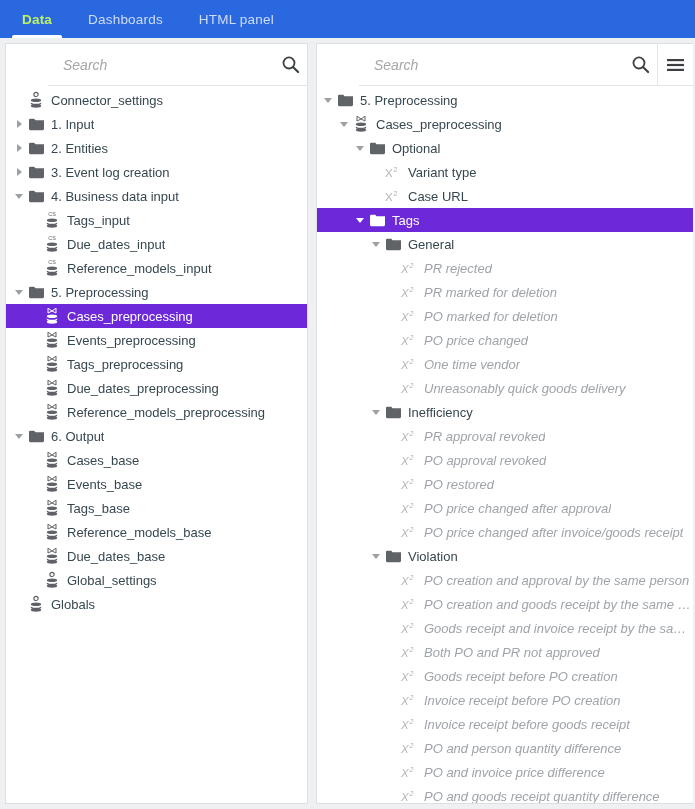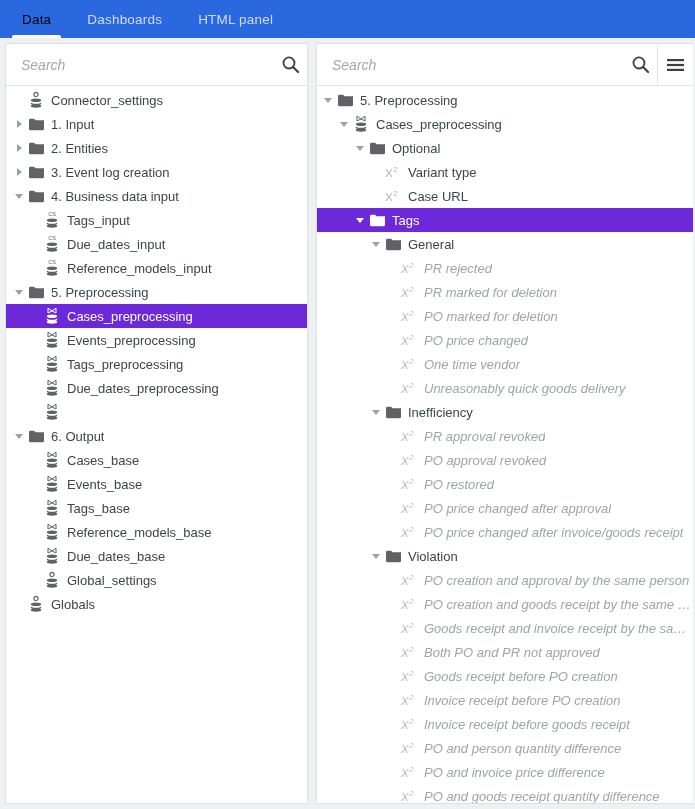--- a/index.html
+++ b/index.html
@@ -15,39 +15,39 @@
   
   .tabbar {
     height: 38px; background: #2a68e0;
     display: flex; align-items: stretch; padding-left: 4px;
   }
   .tab {
     position: relative; display: flex; align-items: center;
     padding: 0 18px; color: #cfdcf7; font-size: 13.5px;
     letter-spacing: .2px; cursor: pointer; user-select: none;
   }
-  .tab.active { color: #000000; font-weight: normal; justify-content: center; }
+  .tab.active { color: #bef264; font-weight: bold; justify-content: center; }
   .tab.active::after {
     content: ""; position: absolute; left: 8px; right: 8px; bottom: 0;
     height: 3px; background: #ffffff; border-radius: 2px 2px 0 0;
   }
 
   
   .panels { position: absolute; top: 38px; left: 0; right: 0; bottom: 0; display: flex; }
   .panel {
     background: #ffffff; border: 1px solid #dcdfe3;
     display: flex; flex-direction: column; overflow: hidden;
   }
   .panel-left  { width: 303px; margin: 5px 0 5px 5px; }
   .panel-right { flex: 1; margin: 5px 2px 5px 8px; border-right: none; }
 
   
   .searchrow {
     display: flex; align-items: stretch; height: 42px;
-    border-bottom: 1px solid #e2e5e8; flex: 0 0 auto;
+    border-bottom: 1px solid #e2e5e8; flex: 0 0 auto; margin-left: 42px;
   }
   .searchbox { flex: 1; display: flex; align-items: center; padding: 0 10px 0 13px; }
   .search-input {
     flex: 1; border: none; outline: none; background: transparent;
     font-family: "Liberation Sans", sans-serif;
     font-size: 14px; font-style: italic; color: #3b3b3b;
   }
   .search-input::placeholder { color: #a6a6a6; font-style: italic; }
   .icon-btn {
     display: flex; align-items: center; justify-content: center;
@@ -287,20 +287,21 @@
             <span class="spacer" style="width: 22px;"></span>
             <span class="caret"></span>
             <span class="ic">
               <svg width="18" height="18" viewBox="0 0 18 18">
                 <path d="M5 1.2 L9 4.0 L5 6.0 Z M13 1.2 L9 4.0 L13 6.0 Z" fill="none" stroke="#5f6368" stroke-width="1"></path>
                 <ellipse cx="9" cy="9.3" rx="5.2" ry="1.8" fill="#5f6368"></ellipse>
                 <path d="M3.8 11.0 v1.6 a5.2 1.8 0 0 0 10.4 0 v-1.6 a5.2 1.8 0 0 1 -10.4 0z" fill="#5f6368"></path>
                 <ellipse cx="9" cy="15.0" rx="5.2" ry="1.7" fill="#5f6368"></ellipse>
               </svg>
             </span>
+            <span class="label">Reference_models_preprocessing</span>
           </div>
           <div class="row">
             <span class="spacer" style="width: 6px;"></span>
             <span class="caret">
               <span class="caret-down"></span>
             </span>
             <span class="ic">
               <svg width="15" height="13" viewBox="0 0 16 13">
                 <path d="M0 1.6A1.2 1.2 0 0 1 1.2.4h4.3l1.5 1.6H16v9.4A1.2 1.2 0 0 1 14.8 12.6H1.2A1.2 1.2 0 0 1 0 11.4z" fill="#5f6368"></path>
               </svg>

